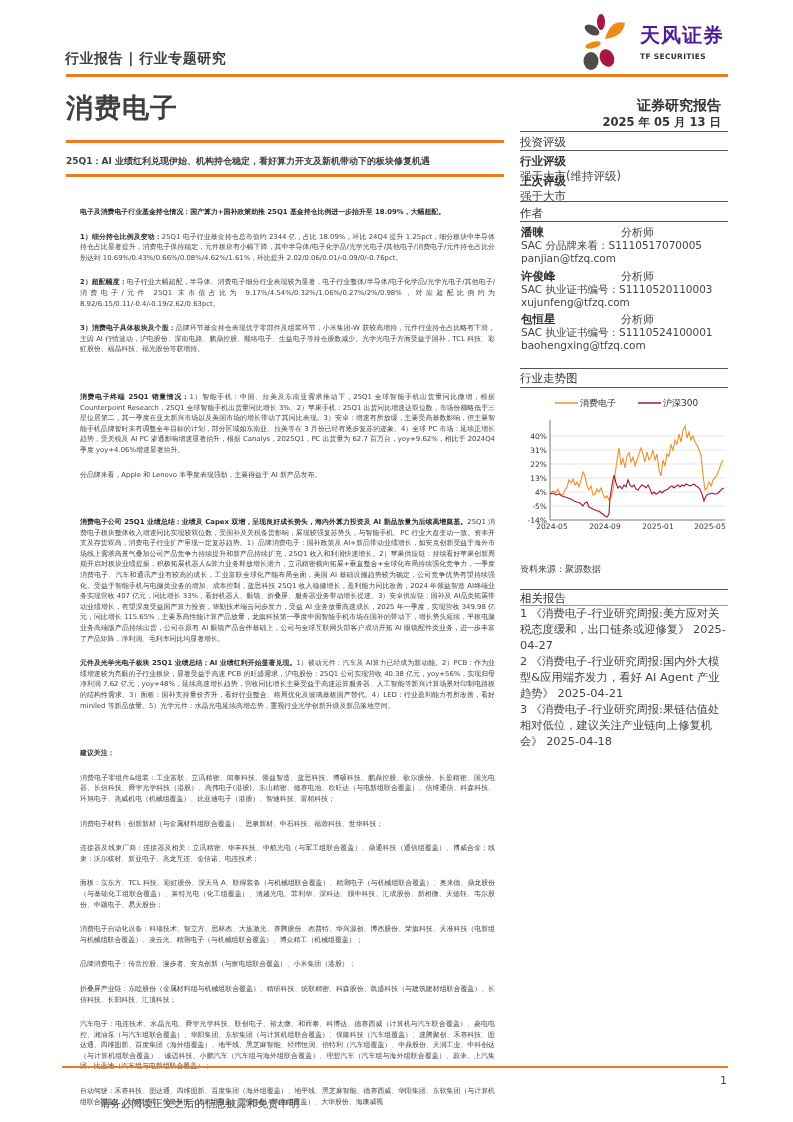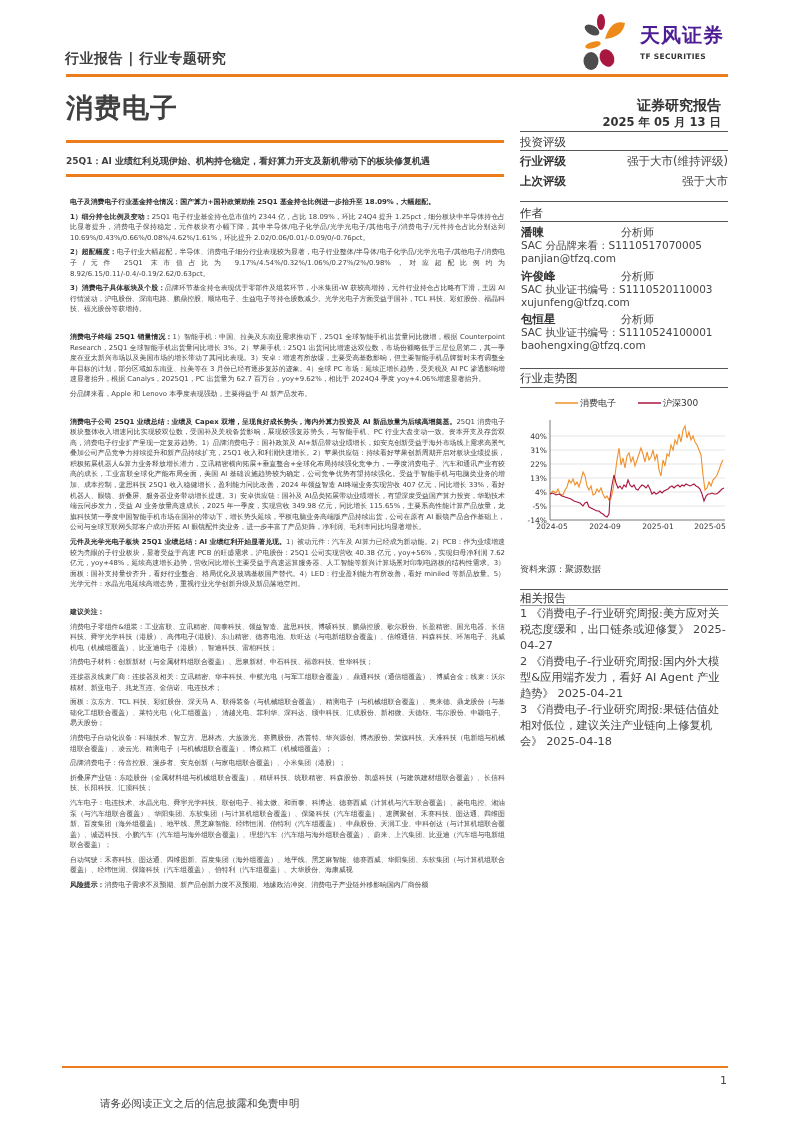--- a/index.html
+++ b/index.html
@@ -14,36 +14,36 @@
 
   .title { position: absolute; left: 66px; top: 90px; font-size: 27px; font-weight: bold; color: #404040; letter-spacing: 1px; }
   .subtitle { position: absolute; left: 66px; top: 155px; width: 440px; font-size: 9px; font-weight: bold; color: #404040; white-space: nowrap; }
 
   .report-type { position: absolute; right: 72px; top: 97px; font-size: 14px; font-weight: bold; color: #333; text-align: right; }
   .report-date { position: absolute; right: 72px; top: 115px; font-size: 11.5px; font-weight: bold; color: #333; text-align: right; }
 
   .side { position: absolute; left: 520px; width: 208px; }
   .side-rule { position: absolute; left: 520px; width: 208px; height: 1px; background: #555; }
   .side-h { font-size: 11.5px; font-weight: normal; color: #333; }
-  .rating-row { position: absolute; left: 520px; width: 208px; display: flex; justify-content: space-between; font-size: 11.5px; }
+  .rating-row { position: absolute; left: 520px; width: 208px; display: flex; justify-content: space-between; font-size: 11.5px; flex-direction: column; }
   .rating-row .lbl { font-weight: bold; color: #333; }
   .rating-row .val { color: #444; }
 
   .author { position: absolute; left: 521px; width: 208px; font-size: 10.5px; color: #444; line-height: 13px; }
   .author .nm { font-weight: bold; color: #333; font-size: 11.5px; display: inline-block; width: 100px; }
   .author .role { font-size: 11px; }
 
   .chart-box { position: absolute; left: 520px; top: 390px; width: 210px; height: 140px; }
   .chart-src { position: absolute; left: 520px; top: 537px; font-size: 9px; color: #444; margin-top: 26px; }
 
   .related { position: absolute; left: 520px; top: 606px; width: 210px; font-size: 11.3px; color: #444; line-height: 16px; }
   .related .item { margin-bottom: 0px; }
 
   .body { position: absolute; left: 66px; top: 193px; width: 443px; font-size: 6.9px; color: #444; line-height: 10.6px; text-align: justify; }
-  .body p { margin: 4px; }
+  .body p { margin: 14px; }
   .body .gap { height: 9px; }
   .body b { color: #333; font-weight: bold; }
 
   .footer-note { position: absolute; left: 100px; top: 1074px; font-size: 10.5px; color: #444; margin-top: 23px; }
   .page-num { position: absolute; left: 720px; top: 1074px; font-size: 11px; color: #444; }
 </style>
 </head>
 <body>
 
 <div class="header-cat">行业报告 | 行业专题研究</div>

